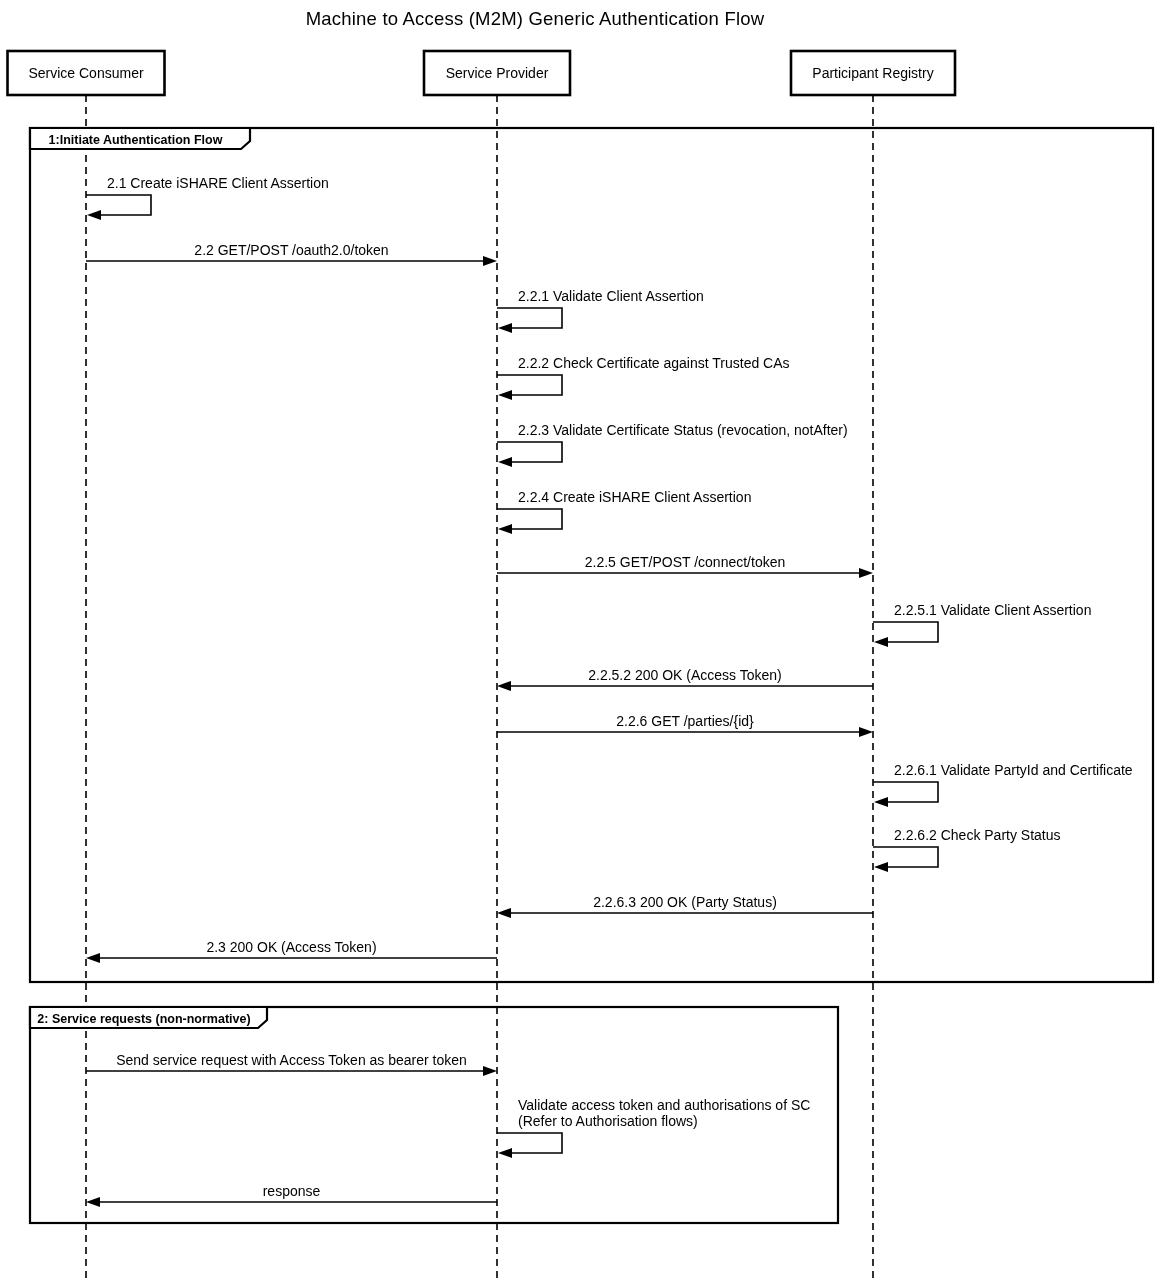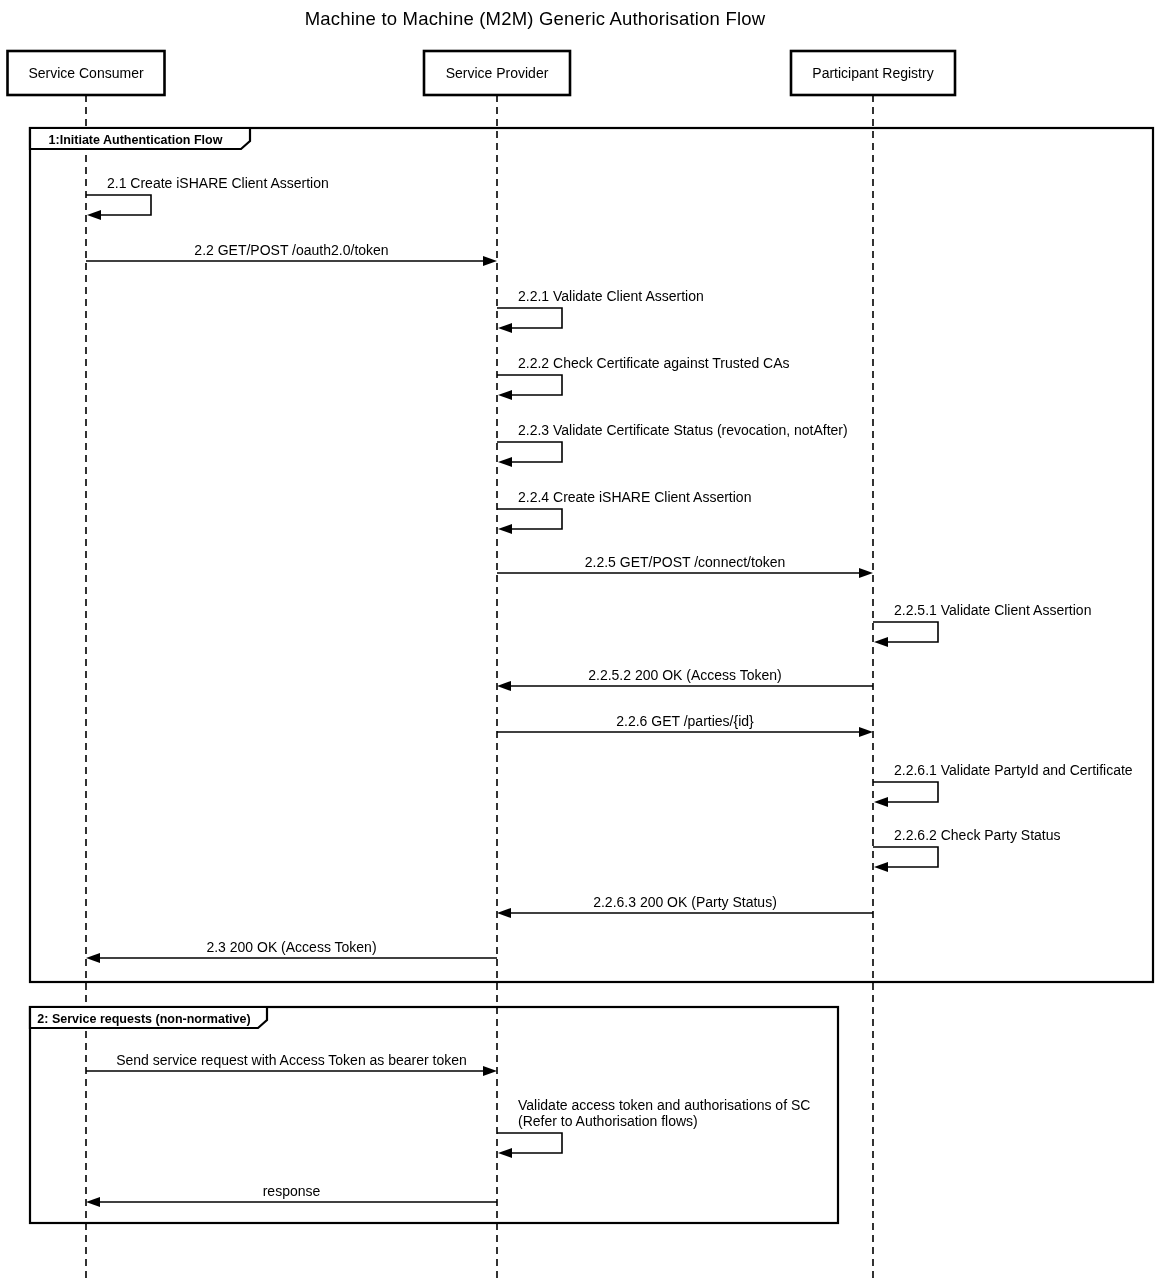--- a/index.html
+++ b/index.html
@@ -21,21 +21,21 @@
     color:#000000;
     letter-spacing:0.2px;
   }
   svg{position:absolute;top:0;left:0;}
   svg text{font-family:"Liberation Sans", sans-serif;}
 </style>
 </head>
 <body>
 
 <div class="stage">
-  <div class="diagram-title">Machine to Machine (M2M) Generic Authorisation Flow</div>
+  <div class="diagram-title">Machine to Access (M2M) Generic Authentication Flow</div>
   <svg id="seq-svg" width="1169" height="1283" viewBox="0 0 1169 1283">
       <line x1="86" y1="95" x2="86" y2="1283" stroke="#000000" stroke-width="1.6" stroke-dasharray="7,5"></line>
       <line x1="497" y1="95" x2="497" y2="1283" stroke="#000000" stroke-width="1.6" stroke-dasharray="7,5"></line>
       <line x1="873" y1="95" x2="873" y2="1283" stroke="#000000" stroke-width="1.6" stroke-dasharray="7,5"></line>
       <g>
         <rect x="30" y="128" width="1123" height="854" fill="none" stroke="#000000" stroke-width="2.2"></rect>
         <path d="M 30 128 L 250 128 L 250 141 L 241 149 L 30 149 Z" fill="#ffffff" stroke="#000000" stroke-width="2.2"></path>
         <text x="135.5" y="143.5" text-anchor="middle" font-size="12.5" font-weight="bold" fill="#000000">1:Initiate Authentication Flow</text>
       </g>
       <g>

